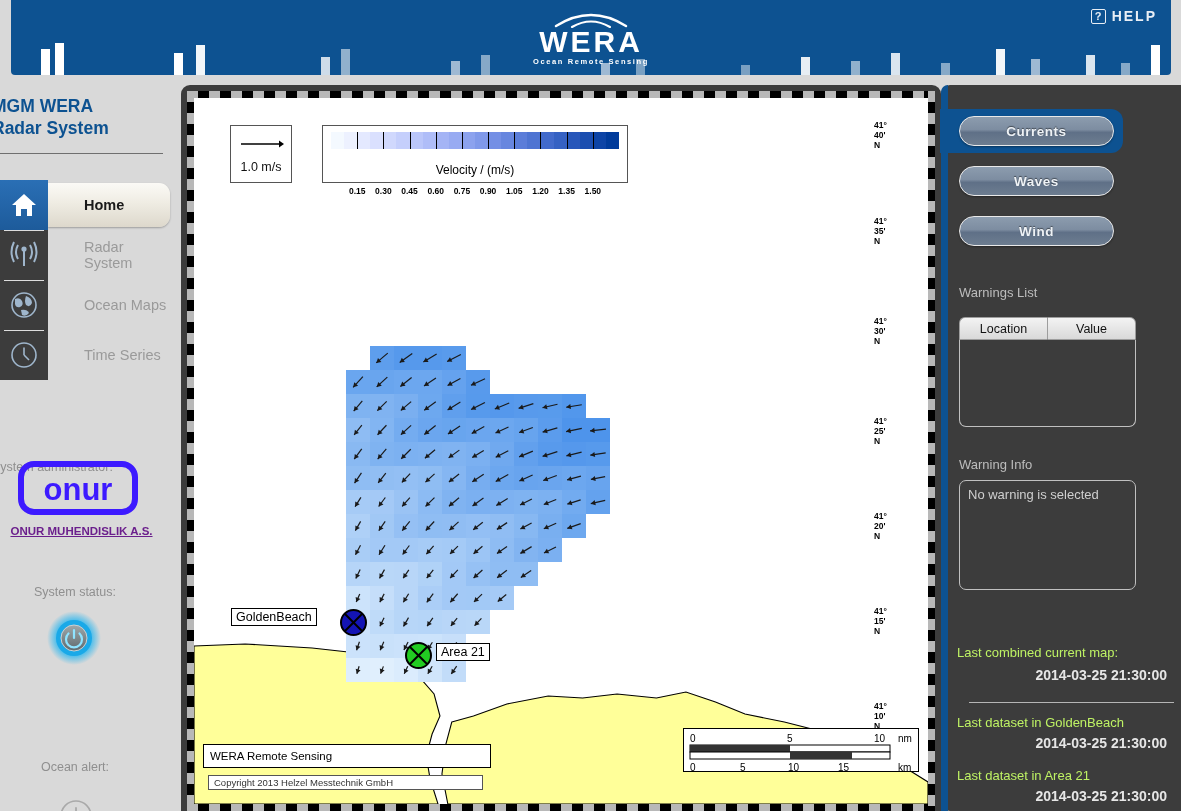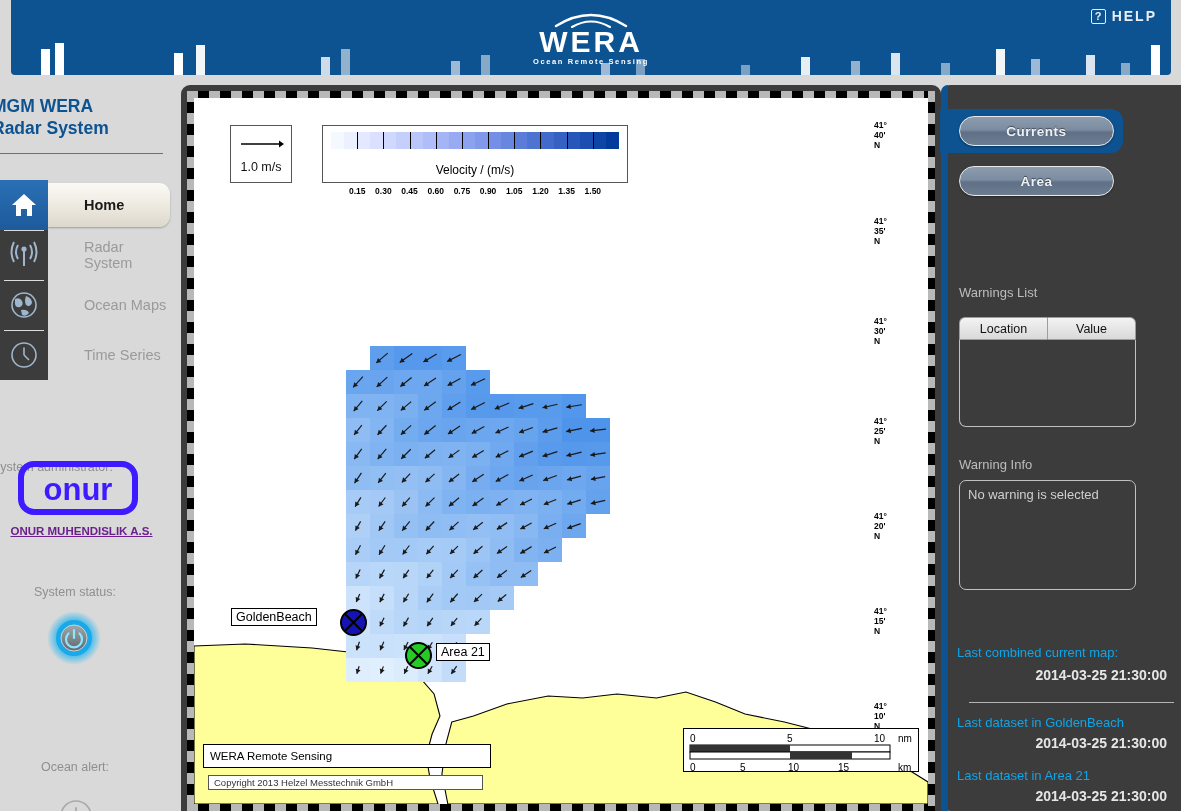--- a/index.html
+++ b/index.html
@@ -249,21 +249,21 @@
   .wt-th:last-child  { border-radius: 0 6px 0 0; }
   .wt-body {
     height: 87px; border: 1px solid #c0c0c0; border-top: none; border-radius: 0 0 7px 7px;
   }
   .warn-info-box { top: 485px; height: 110px; }
   .warn-info-txt {
     position: absolute; left: 8px; top: 6px; font-size: 13px; color: #cfcfcf;
     font-family: "Liberation Sans", sans-serif;
   }
   .ts-label {
-    position: absolute; left: 16px; font-size: 13px; color: #0ea5e9;
+    position: absolute; left: 16px; font-size: 13px; color: #bef264;
     font-family: "Liberation Sans", sans-serif;
   }
   .ts-value {
     position: absolute; right: 14px; font-size: 14px; color: #e6e6e6; font-weight: bold;
     font-family: "Liberation Sans", sans-serif;
   }
   .ts-rule {
     position: absolute; left: 28px; width: 205px; height: 1px; background: #b5b5b5;
   }
 </style>
@@ -1290,21 +1290,22 @@
       <div class="lon-l" style="left: 393px; top: 4px;">20'</div>
       <div class="lon-l" style="left: 468px; top: 4px;">25'</div>
       <div class="lon-l" style="left: 543px; top: 4px;">30'</div>
     </div>
 
   <div class="right-panel">
     <div class="rp-blue-edge"></div>
     <div class="active-wrap"></div>
 
     <div class="btn3d" style="top:31px;">Currents</div>
-    <div class="btn3d" style="top:81px;">Area</div>
+    <div class="btn3d" style="top:81px;">Waves</div>
+    <div class="btn3d" style="top:131px;">Wind</div>
 
     <div class="rp-label" style="top:200px;">Warnings List</div>
     <div class="warn-table">
       <div class="wt-head">
         <div class="wt-th">Location</div>
         <div class="wt-th">Value</div>
       </div>
       <div class="wt-body"></div>
     </div>
 

